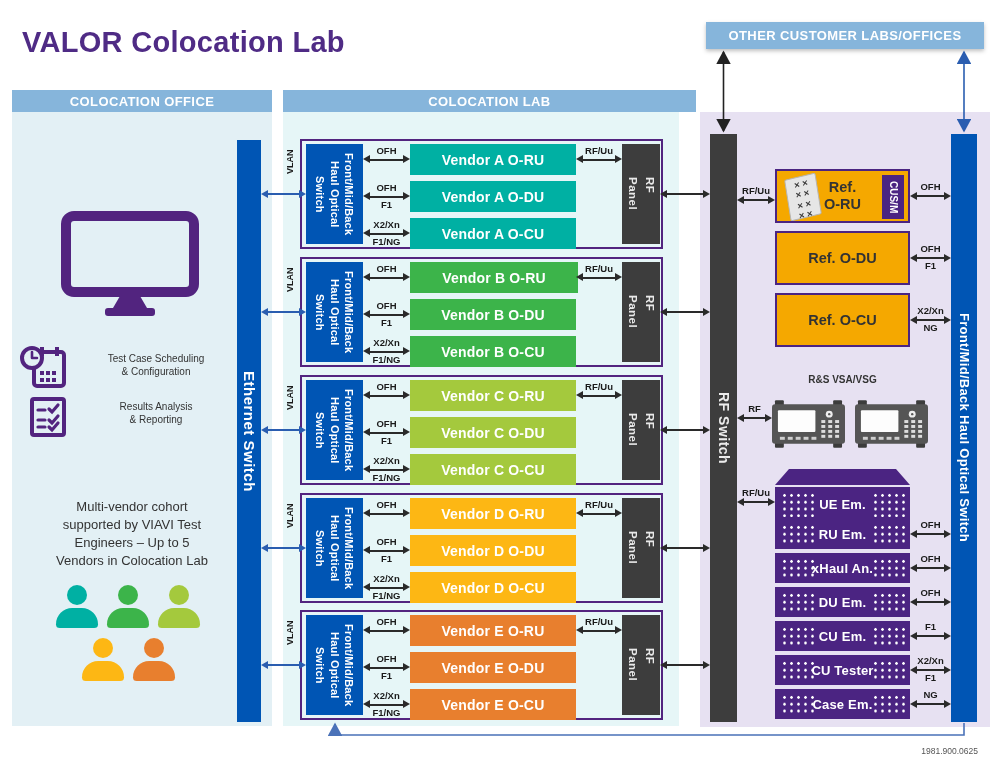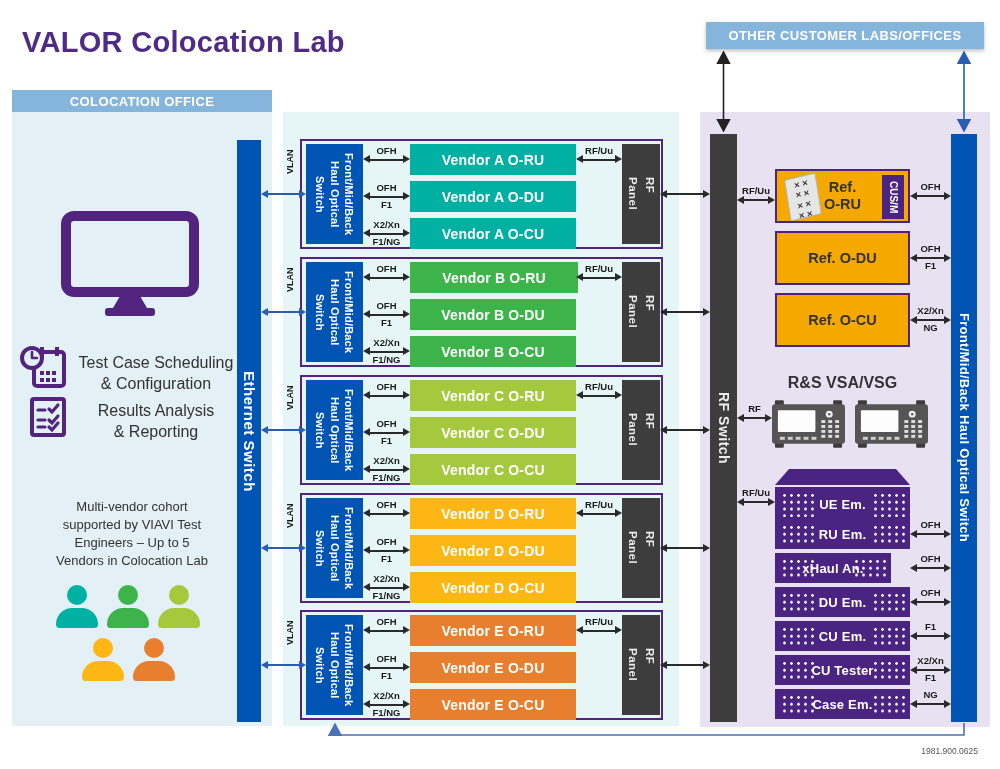--- a/index.html
+++ b/index.html
@@ -36,45 +36,46 @@
   .harrow.blue{background:#2a5db0;}
   .harrow.blue::before{border-right-color:#2a5db0;}
   .harrow.blue::after{border-left-color:#2a5db0;}
   .refbox{background:#f5a800;border:2px solid #4b2482;display:flex;align-items:center;justify-content:center;
           color:#333;font-weight:700;font-size:14.5px;text-align:center;white-space:pre-line;line-height:1.15;}
   .antenna{position:absolute;left:10px;top:5px;width:32px;height:42px;background:#e6e6e6;border:1px solid #b5b5b5;
            border-radius:2px;transform:rotate(-9deg) skewY(-4deg);color:#3a3a3a;font-size:9.5px;font-weight:700;
            line-height:1.08;white-space:pre-line;text-align:center;padding-top:2px;box-sizing:border-box;}
   .custag{position:absolute;right:4px;top:4px;width:22px;height:44px;background:#4b2482;color:#fff;
           font-size:10px;font-weight:700;display:flex;align-items:center;justify-content:center;}
-  .vsalabel{font-size:16px;font-weight:700;color:#333;text-align:center;}
+  .vsalabel{font-size:10px;font-weight:700;color:#333;text-align:center;}
   .trap{height:0;border-bottom:16px solid #4b2482;border-left:14px solid transparent;border-right:14px solid transparent;}
   .blade{background:#4b2482;}
   .blade .dots{position:absolute;top:4px;bottom:4px;width:34px;
       background-image:radial-gradient(circle,#fff 1.2px,transparent 1.5px);
       background-size:7px 6.8px;background-position:1px 1px;}
   .blade .dl{left:5px;} .blade .dr{right:5px;}
   .blade .blabel{position:absolute;left:0;top:0;right:0;bottom:0;display:flex;align-items:center;
       justify-content:center;color:#fff;font-weight:700;font-size:13px;letter-spacing:.2px;}
-  .feat-text{font-size:16px;color:#333;line-height:1.32;white-space:pre-line;text-align:center;font-weight:500;}
+  .feat-text{font-size:10px;color:#333;line-height:1.32;white-space:pre-line;text-align:center;font-weight:500;}
   .note{font-size:13px;color:#333;line-height:1.38;white-space:pre-line;text-align:center;font-weight:500;}
   .person .phead{position:absolute;left:13px;top:0;width:20px;height:20px;border-radius:50%;}
   .person .pbody{position:absolute;left:2px;top:23px;width:42px;height:20px;border-radius:21px 21px 5px 5px;}
   .footer{font-size:8.5px;color:#555;text-align:right;}
 </style>
 </head>
 <body>
 
 <div id="canvas">
 
   <div class="abs title" style="left:22px;top:26px;width:500px;">VALOR Colocation Lab</div>
 
   <div class="abs hdr banner" style="left:706px;top:22px;width:278px;height:27px;">OTHER CUSTOMER LABS/OFFICES</div>
 
   <div class="abs hdr" style="left:12px;top:90px;width:260px;height:22px;">COLOCATION OFFICE</div>
+  <div class="abs hdr" style="left:283px;top:90px;width:413px;height:22px;">COLOCATION LAB</div>
 
   <div class="abs panel-office" style="left:12px;top:112px;width:260px;height:614px;"></div>
   <div class="abs panel-lab" style="left:283px;top:112px;width:396px;height:614px;"></div>
   <div class="abs panel-shared" style="left:700px;top:112px;width:290px;height:615px;"></div>
 
   <svg class="abs" style="left:60px;top:210px;" width="140" height="108" viewBox="0 0 140 108">
     <rect x="6" y="6" width="128" height="76" rx="8" fill="none" stroke="#52247f" stroke-width="10"></rect>
     <path d="M60 86 L80 86 L87 98 L53 98 Z" fill="#52247f"></path>
     <rect x="45" y="98" width="50" height="8" rx="3" fill="#52247f"></rect>
   </svg>
@@ -341,21 +342,21 @@
       <div class="dots dr"></div>
       <div class="blabel">UE Em.</div>
     </div>
     <div class="abs blade" style="left: 775px; top: 519px; width: 135px; height: 30px;">
       <div class="dots dl"></div>
       <div class="dots dr"></div>
       <div class="blabel">RU Em.</div>
     </div>
     <div class="abs harrow" style="left: 917px; top: 533px; width: 27px;"></div>
     <div class="abs portlabel" style="left: 908.5px; top: 520px; width: 44px;">OFH</div>
-    <div class="abs blade" style="left: 775px; top: 553px; width: 116px; height: 30px;">
+    <div class="abs blade" style="left: 775px; top: 553px; width: 135px; height: 30px;">
       <div class="dots dl"></div>
       <div class="dots dr"></div>
       <div class="blabel">xHaul An.</div>
     </div>
     <div class="abs harrow" style="left: 917px; top: 567px; width: 27px;"></div>
     <div class="abs portlabel" style="left: 908.5px; top: 554px; width: 44px;">OFH</div>
     <div class="abs blade" style="left: 775px; top: 587px; width: 135px; height: 30px;">
       <div class="dots dl"></div>
       <div class="dots dr"></div>
       <div class="blabel">DU Em.</div>

